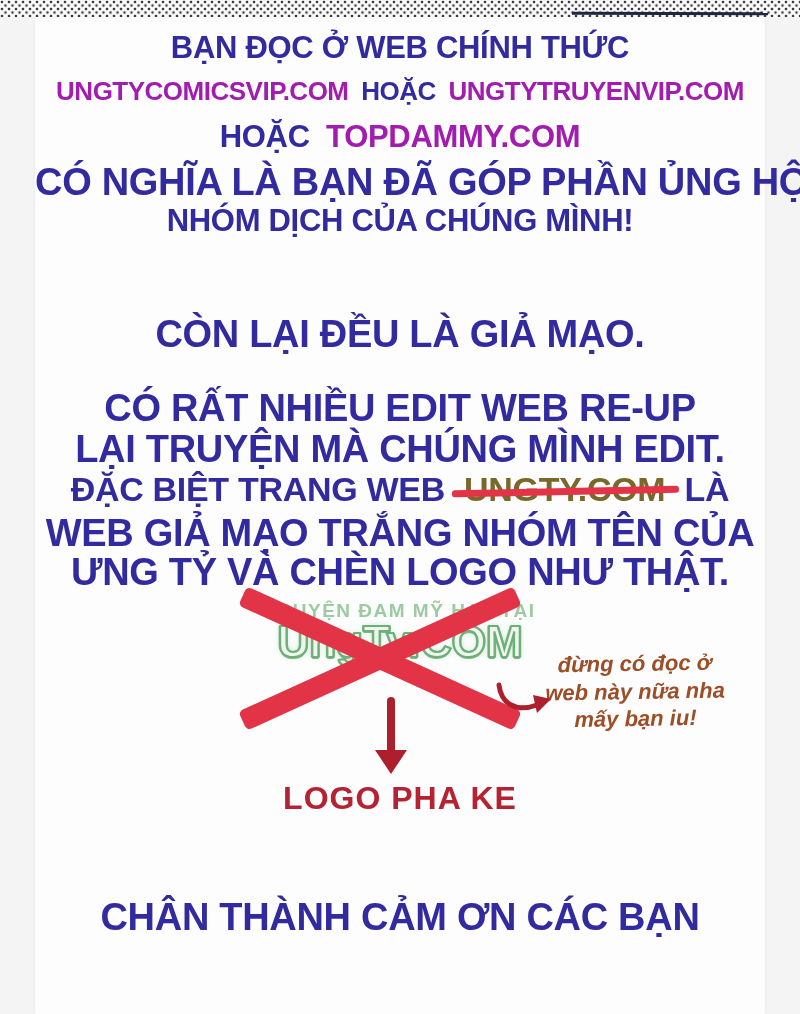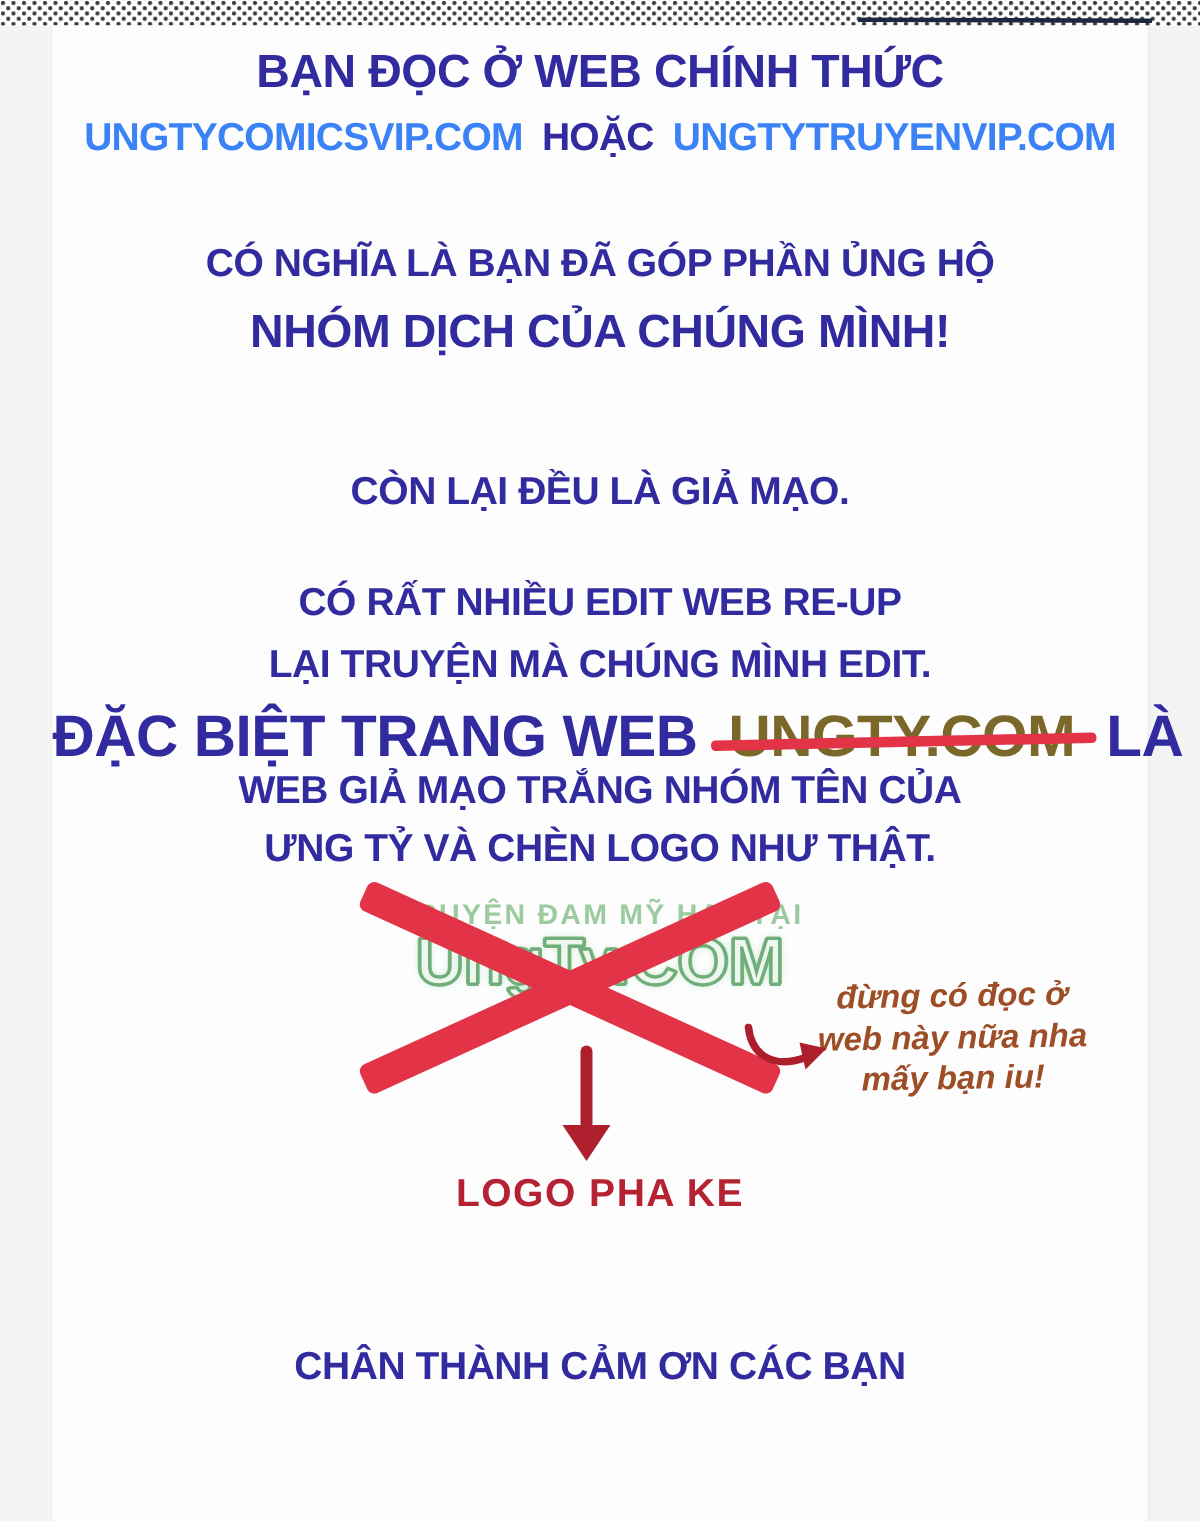--- a/index.html
+++ b/index.html
@@ -45,24 +45,24 @@
   .line {
     position: absolute;
     left: 0; right: 0;
     text-align: center;
     font-weight: 700;
     line-height: 1.15;
     white-space: nowrap;
     letter-spacing: -0.3px;
   }
   .blue  { color: #322ba0; }
-  .red   { color: #3b82f6; }
+  .red   { color: #a21caf; }
   .fs31  { font-size: 31px; }
-  .fs30  { font-size: 26px; }
-  .fs29  { font-size: 39px; }
+  .fs30  { font-size: 38px; }
+  .fs29  { font-size: 34px; }
   .fs26  { font-size: 26px; letter-spacing: -0.5px; }
 
   
   .struck {
     position: relative;
     color: #7a682a;
     margin: 0 10px;
     display: inline-block;
   }
   .struck::after {
@@ -159,21 +159,21 @@
     line-height: 1.25;
     color: #9d4e26;
     transform: rotate(-1deg);
     z-index: 2;
   }
   .logo-label {
     position: absolute;
     left: 0; right: 0;
     top: 763px;
     text-align: center;
-    font-size: 26px;
+    font-size: 32px;
     font-weight: 700;
     letter-spacing: 1px;
     color: #b52333;
     white-space: nowrap;
   }
 </style>
 </head>
 <body>
 
 <div class="canvas">
@@ -183,20 +183,24 @@
   <div class="page">
 
     <div class="line blue fs31" style="top:13px">BẠN ĐỌC Ở WEB CHÍNH THỨC</div>
 
     <div class="line fs26" style="top:60px">
       <span class="red">UNGTYCOMICSVIP.COM</span>
       <span class="blue" style="margin:0 6px">HOẶC</span>
       <span class="red">UNGTYTRUYENVIP.COM</span>
     </div>
 
+    <div class="line fs31" style="top:102px">
+      <span class="blue" style="margin-right:8px">HOẶC</span>
+      <span class="red">TOPDAMMY.COM</span>
+    </div>
 
     <div class="line blue fs30" style="top:144px">CÓ NGHĨA LÀ BẠN ĐÃ GÓP PHẦN ỦNG HỘ</div>
     <div class="line blue fs31" style="top:186px">NHÓM DỊCH CỦA CHÚNG MÌNH!</div>
 
     <div class="line blue fs30" style="top:296px">CÒN LẠI ĐỀU LÀ GIẢ MẠO.</div>
 
     <div class="line blue fs30" style="top:370px">CÓ RẤT NHIỀU EDIT WEB RE-UP</div>
     <div class="line blue fs30" style="top:411px">LẠI TRUYỆN MÀ CHÚNG MÌNH EDIT.</div>
 
     <div class="line blue fs29" style="top:453px">

